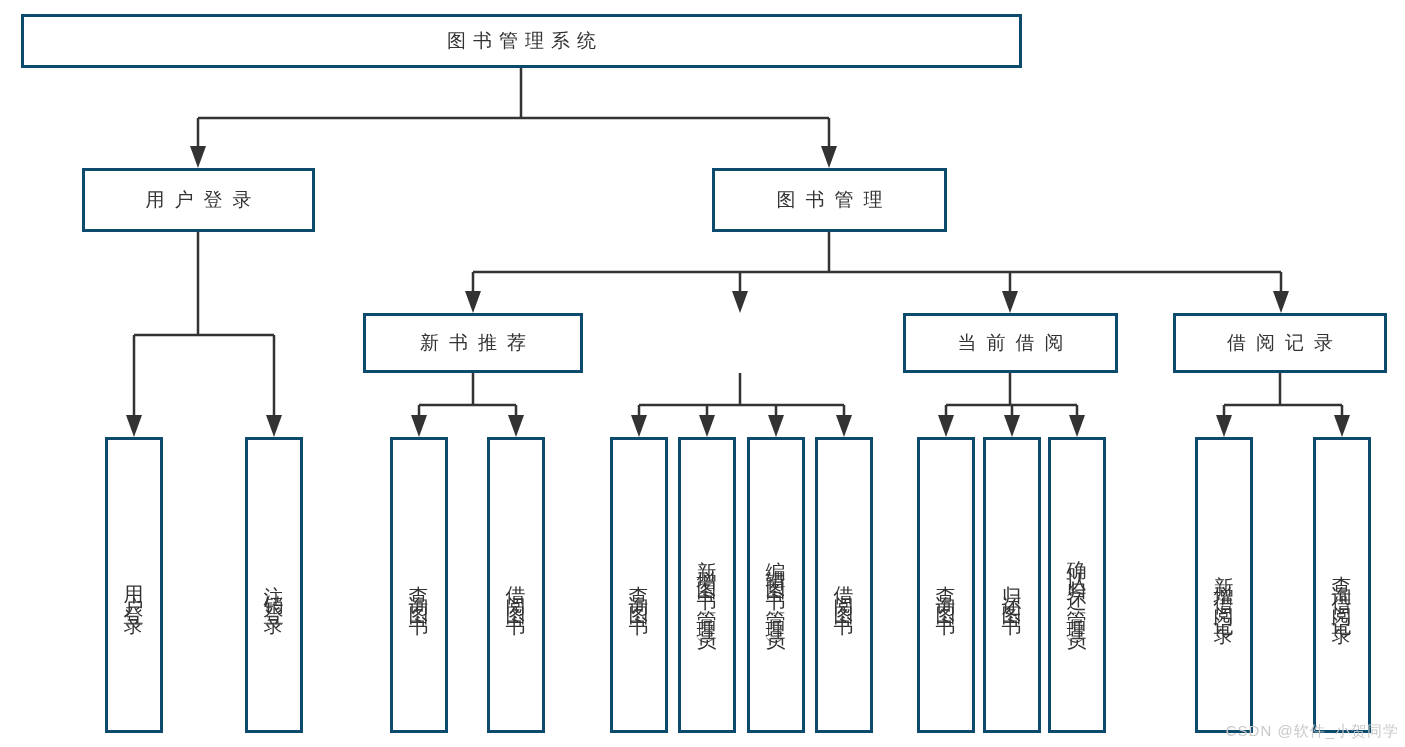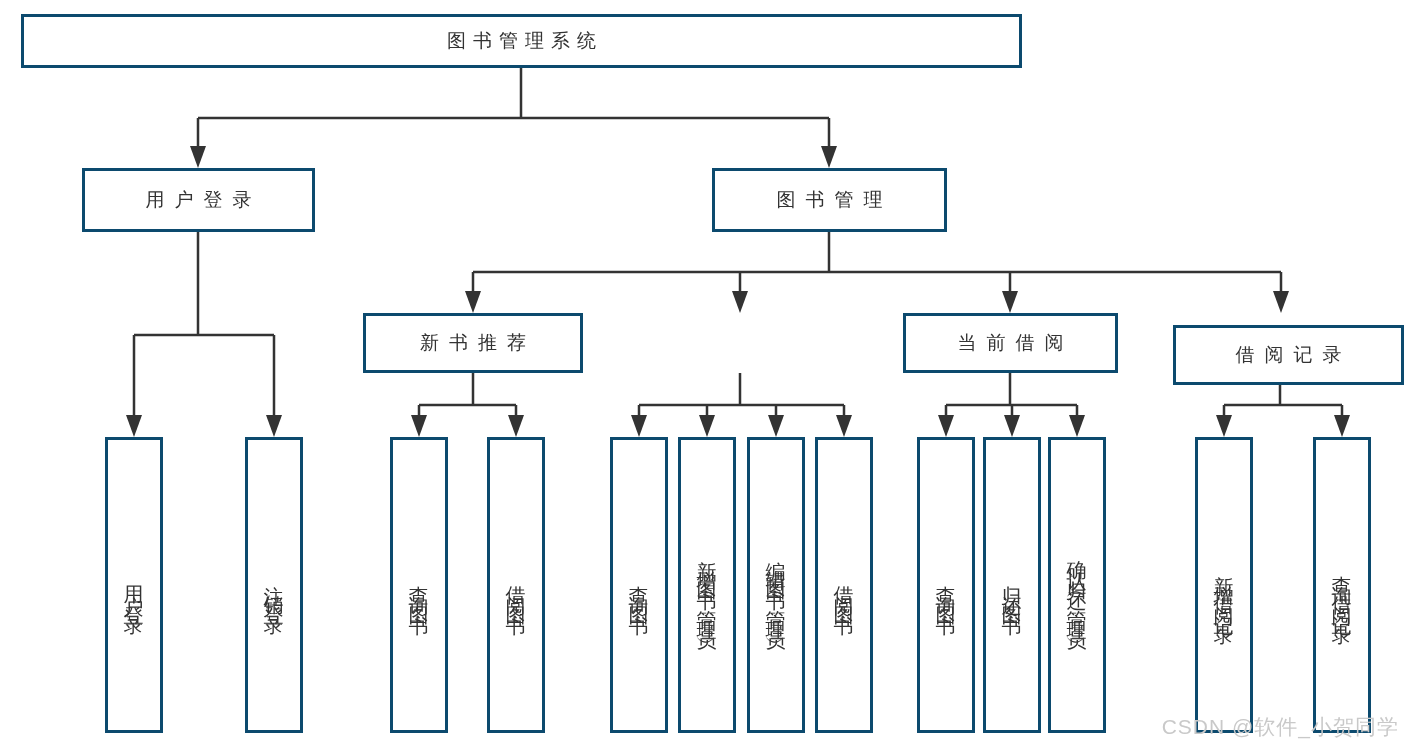--- a/index.html
+++ b/index.html
@@ -33,21 +33,21 @@
     writing-mode:vertical-rl;
     text-orientation:mixed;
     font-size:20px;
     letter-spacing:10px;
     margin-bottom:-10px;
     line-height:1;
   }
   .watermark{
     position:absolute;
     right:6px;bottom:6px;
-    font-size:21px;
+    font-size:15px;
     color:#c9c9c9;
     letter-spacing:1px;
     z-index:3;
     white-space:nowrap;
   }
 </style>
 </head>
 <body>
 
 <div class="stage">
@@ -109,21 +109,21 @@
   <div class="node" style="left:712px;top:168px;width:235px;height:64px">
     <span class="hlabel">图书管理</span>
   </div>
 
   <div class="node" style="left:363px;top:313px;width:220px;height:60px">
     <span class="hlabel">新书推荐</span>
   </div>
   <div class="node" style="left:903px;top:313px;width:215px;height:60px">
     <span class="hlabel">当前借阅</span>
   </div>
-  <div class="node" style="left:1173px;top:325px;width:231px;height:60px">
+  <div class="node" style="left:1173px;top:313px;width:214px;height:60px">
     <span class="hlabel">借阅记录</span>
   </div>
 
   <div class="node" style="left:105px;top:437px;width:58px;height:296px">
     <span class="vlabel">用户登录</span>
   </div>
   <div class="node" style="left:245px;top:437px;width:58px;height:296px">
     <span class="vlabel">注销登录</span>
   </div>
 

